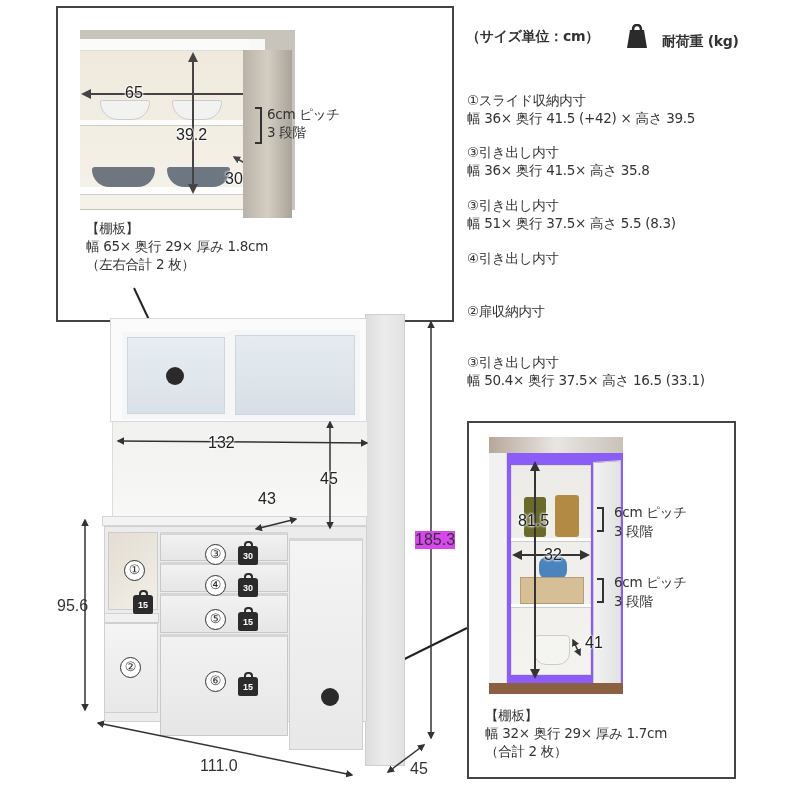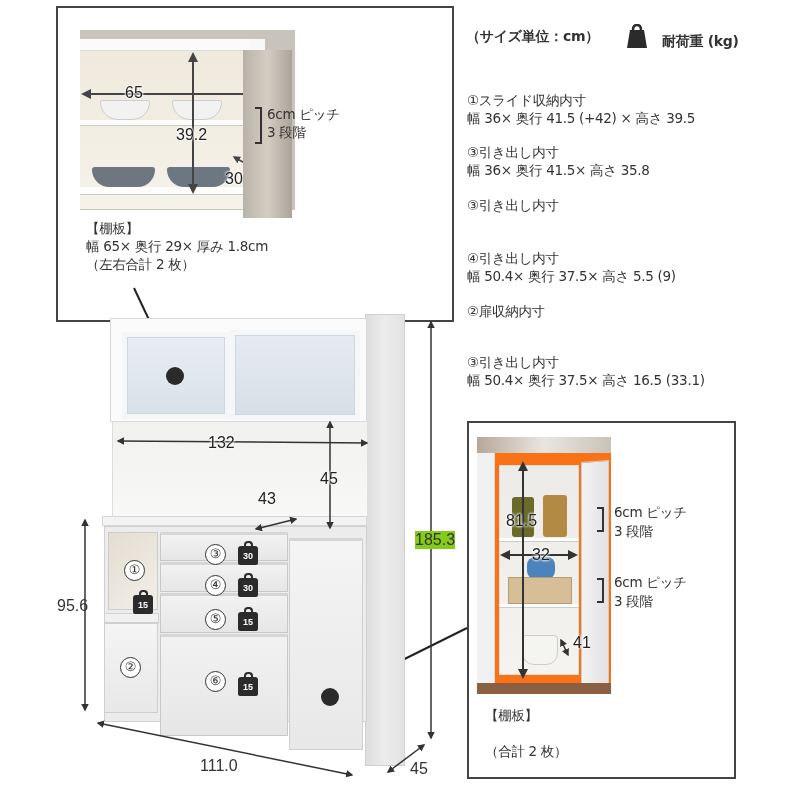--- a/index.html
+++ b/index.html
@@ -34,24 +34,24 @@
   <div style="height:52px">
     <div class="txt">①スライド収納内寸</div>
     <div class="txt">幅 36× 奥行 41.5 (+42) × 高さ 39.5</div>
   </div>
   <div style="height:53px">
     <div class="txt">③引き出し内寸</div>
     <div class="txt">幅 36× 奥行 41.5× 高さ 35.8</div>
   </div>
   <div style="height:53px">
     <div class="txt">③引き出し内寸</div>
+    <div class="txt">幅 51× 奥行 37.5× 高さ 5.5 (8.3)</div>
   </div>
   <div style="height:53px">
     <div class="txt">④引き出し内寸</div>
-    <div class="txt">幅 50.4× 奥行 37.5× 高さ 5.5 (9)</div>
   </div>
   <div style="height:51px">
     <div class="txt">②扉収納内寸</div>
   </div>
   <div>
     <div class="txt">③引き出し内寸</div>
     <div class="txt">幅 50.4× 奥行 37.5× 高さ 16.5 (33.1)</div>
   </div>
 </div>
 
@@ -148,26 +148,26 @@
   <line x1="256" y1="529" x2="296" y2="519" stroke="#333" stroke-width="1.5" marker-start="url(#ah2)" marker-end="url(#ah2)"></line>
   <line x1="85" y1="520" x2="85" y2="710" stroke="#333" stroke-width="1.5" marker-start="url(#ah2)" marker-end="url(#ah2)"></line>
   <line x1="431" y1="322" x2="431" y2="738" stroke="#333" stroke-width="1.5" marker-start="url(#ah2)" marker-end="url(#ah2)"></line>
   <line x1="98" y1="723" x2="352" y2="775" stroke="#333" stroke-width="1.5" marker-start="url(#ah2)" marker-end="url(#ah2)"></line>
   <line x1="388" y1="772" x2="424" y2="745" stroke="#333" stroke-width="1.5" marker-start="url(#ah2)" marker-end="url(#ah2)"></line>
 </svg>
 <div class="abs dimw" style="left:208px;top:434px">132</div>
 <div class="abs dimw" style="left:320px;top:470px">45</div>
 <div class="abs dimw" style="left:258px;top:490px">43</div>
 <div class="abs dim" style="left:57px;top:597px">95.6</div>
-<div class="abs dim" style="left:415px;top:531px;background:#84cc16">185.3</div>
+<div class="abs dim" style="left:415px;top:531px;background:#d946ef">185.3</div>
 <div class="abs dim" style="left:200px;top:757px">111.0</div>
 <div class="abs dim" style="left:410px;top:760px">45</div>
 
 <div class="abs frame" style="left:467px;top:421px;width:269px;height:358px">
-  <div class="abs" style="left:8px;top:14px;width:134px;height:257px;background:#f97316">
+  <div class="abs" style="left:20px;top:14px;width:134px;height:257px;background:#8b5cf6">
     <div class="abs" style="left:0;top:0;width:134px;height:16px;background:linear-gradient(90deg,#b7a79a,#e8e6e2,#c9c2b8)"></div>
     <div class="abs" style="left:0;top:16px;width:18px;height:230px;background:#f1f1f1;border-right:1px solid #ddd"></div>
     <div class="abs" style="left:22px;top:28px;width:80px;height:210px;background:linear-gradient(180deg,#ecebe7,#f4f3f0);border:1px solid #ddd"></div>
     <div class="abs" style="left:22px;top:101px;width:80px;height:4px;background:#fdfdfd;border-bottom:1px solid #ccc"></div>
     <div class="abs" style="left:22px;top:167px;width:80px;height:4px;background:#fdfdfd;border-bottom:1px solid #ccc"></div>
 
     <div class="abs" style="left:35px;top:60px;width:22px;height:40px;background:#6a6a2a;border-radius:3px"></div>
     <div class="abs" style="left:66px;top:58px;width:24px;height:42px;background:#b38a43;border-radius:3px"></div>
     <div class="abs" style="left:50px;top:120px;width:28px;height:22px;background:#4b83bd;border-radius:8px"></div>
     <div class="abs" style="left:31px;top:140px;width:64px;height:27px;background:#d6bf97;border:1px solid #b89d70"></div>
@@ -189,14 +189,15 @@
     <div class="abs dimw" style="left:55px;top:109px">32</div>
     <div class="abs dimw" style="left:96px;top:197px">41</div>
   </div>
   <div class="abs bracket" style="left:128px;top:84px;height:25px"></div>
   <div class="abs txt" style="left:145px;top:80px">6cm ピッチ</div>
   <div class="abs txt" style="left:145px;top:99px">3 段階</div>
   <div class="abs bracket" style="left:128px;top:155px;height:25px"></div>
   <div class="abs txt" style="left:145px;top:150px">6cm ピッチ</div>
   <div class="abs txt" style="left:145px;top:169px">3 段階</div>
   <div class="abs txt" style="left:16px;top:283px">【棚板】</div>
+  <div class="abs txt" style="left:16px;top:301px">幅 32× 奥行 29× 厚み 1.7cm</div>
   <div class="abs txt" style="left:16px;top:319px">（合計 2 枚）</div>
 </div>
 
 </body></html>

